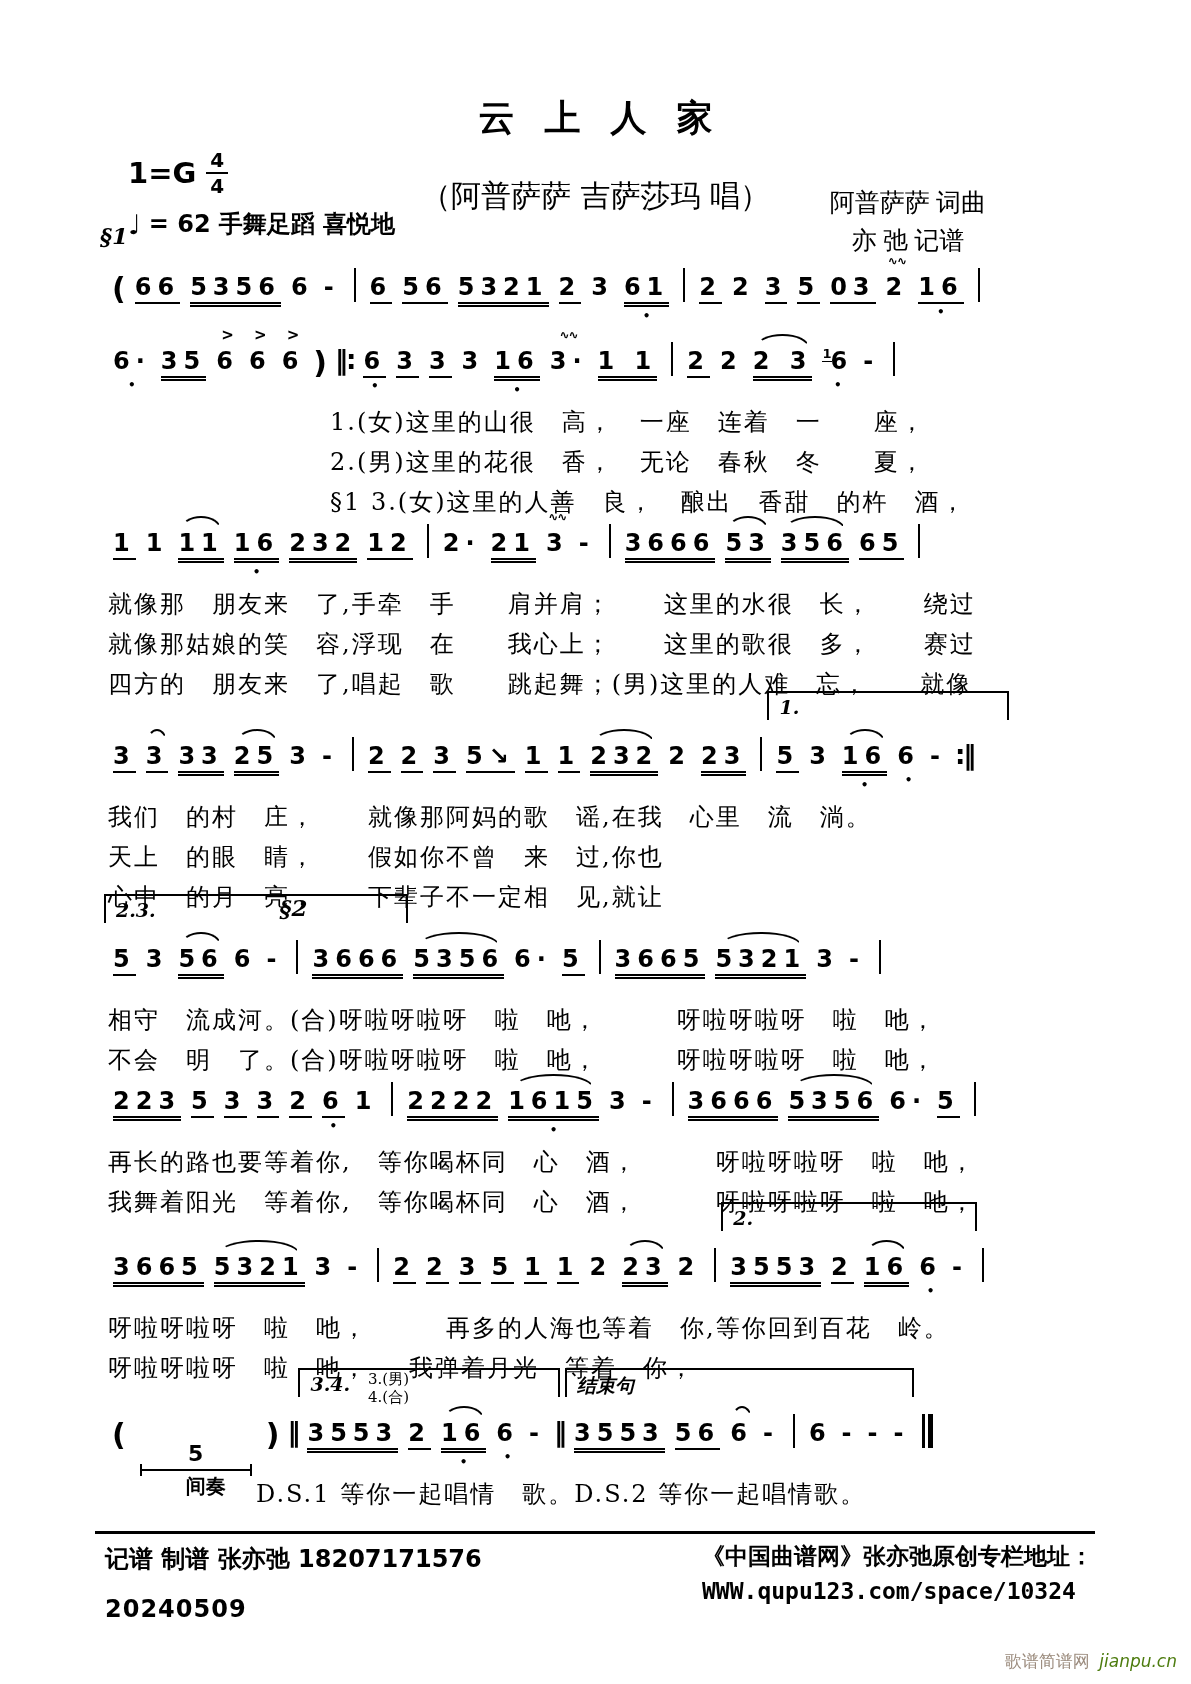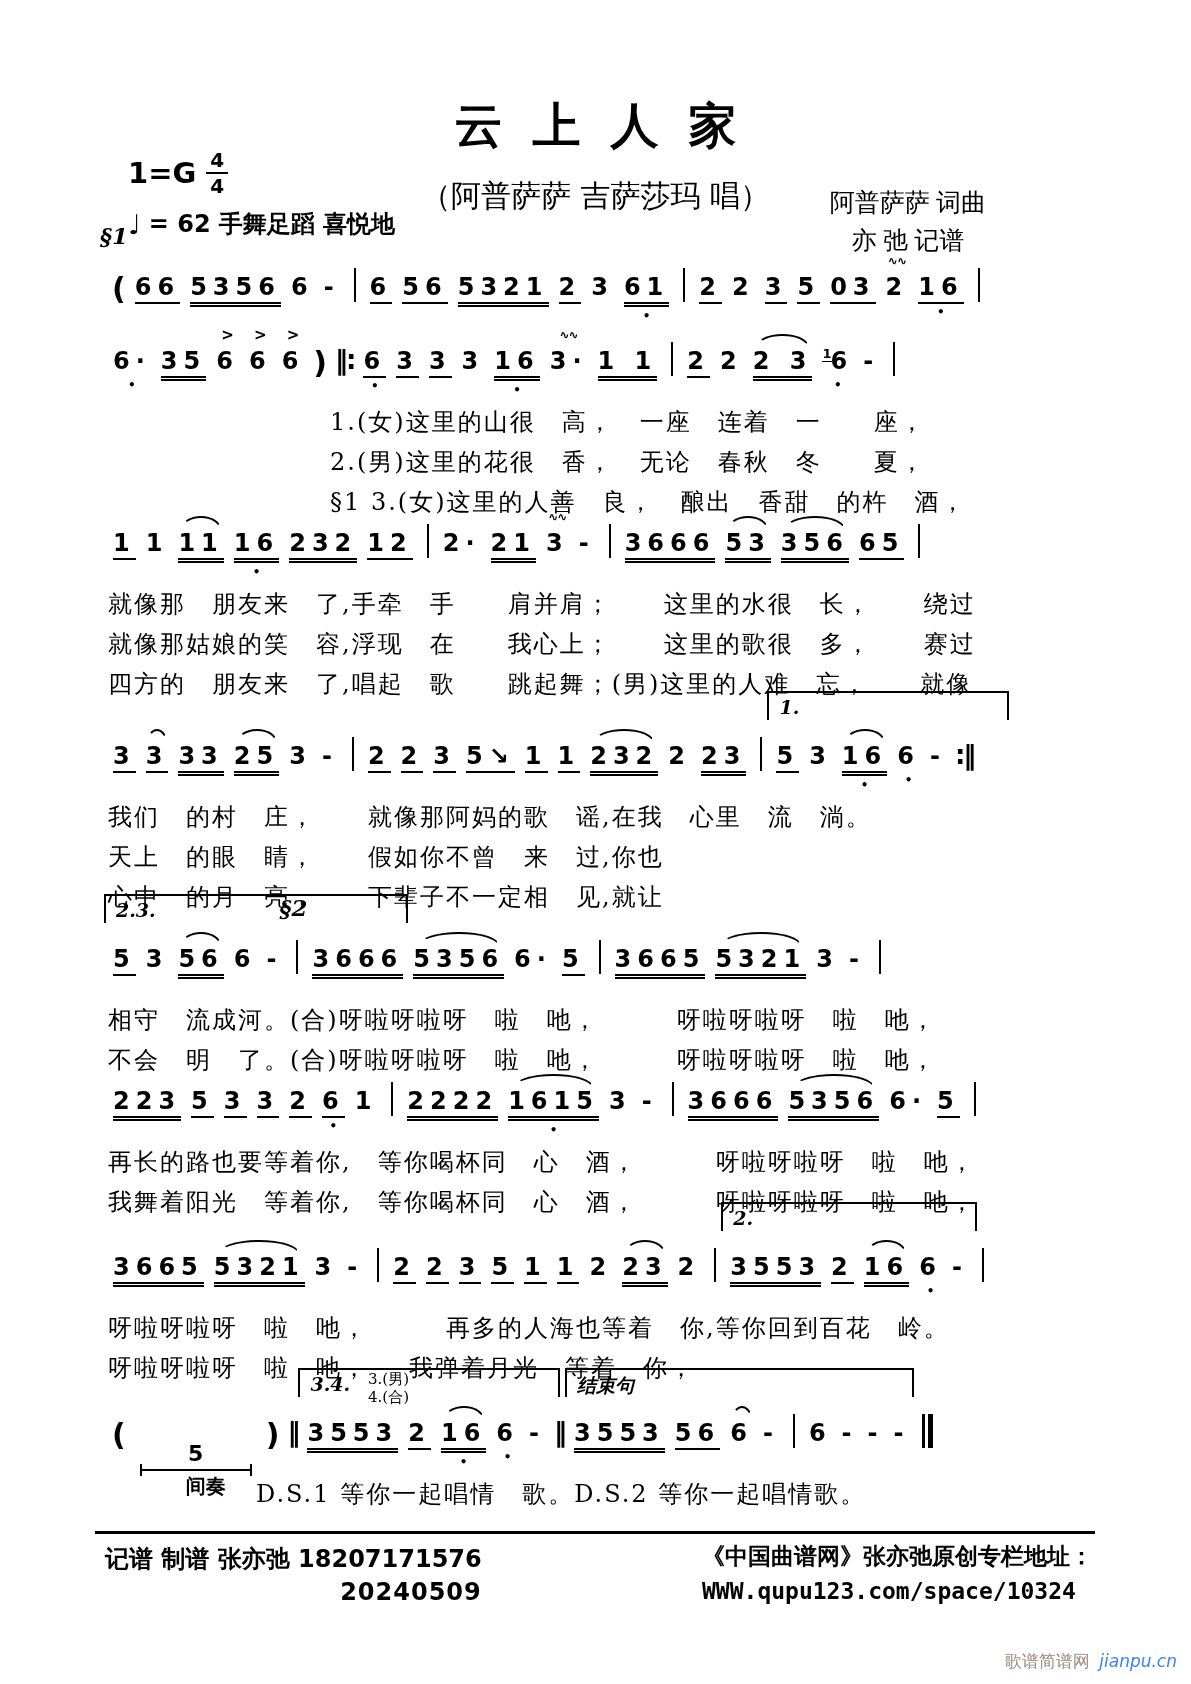--- a/index.html
+++ b/index.html
@@ -1,20 +1,20 @@
 <!DOCTYPE html>
 <html><head>
 <meta charset="utf-8">
 <style>
   html,body{margin:0;padding:0;background:#ffffff;}
   .score{position:relative;width:1191px;height:1684px;background:#fff;color:#000;overflow:hidden;
          font-family:"DejaVu Sans","Liberation Sans",sans-serif;}
 
   .title{position:absolute;top:94px;left:0;width:100%;text-align:center;
-         font-family:"DejaVu Serif","Liberation Serif",serif;font-weight:bold;font-size:48px;
+         font-family:"DejaVu Serif","Liberation Serif",serif;font-weight:bold;font-size:36px;
          letter-spacing:30px;text-indent:30px;}
 
   .meta{position:absolute;left:128px;top:150px;}
   .keyrow{display:flex;align-items:center;gap:10px;font-weight:bold;font-size:29px;}
   .frac{display:inline-flex;flex-direction:column;align-items:center;font-size:20px;font-weight:bold;line-height:1;}
   .frac .up{border-bottom:2px solid #000;padding:0 4px 2px;}
   .frac .dn{padding-top:2px;}
   .temporow{margin-top:12px;display:flex;align-items:center;gap:8px;font-weight:bold;font-size:24px;}
   .temporow .note{font-size:27px;}
 
@@ -68,21 +68,21 @@
   .lyric{font-family:"DejaVu Serif","Liberation Serif",serif;font-size:24px;line-height:40px;
          letter-spacing:2px;white-space:pre;}
   .sys2 .lyric{padding-left:222px;}
   .sys8 .lyric{padding-left:148px;}
   .stack{display:inline-flex;flex-direction:column;font-size:15px;line-height:1.2;vertical-align:-8px;
          letter-spacing:0;}
 
   .divider{position:absolute;left:95px;top:1531px;width:1000px;height:3px;background:#000;}
 
   .footer-left{position:absolute;left:105px;top:1543px;font-weight:bold;font-size:24px;}
-  .footer-left .date{text-align:right;margin-top:3px;letter-spacing:1px;}
+  .footer-left .date{text-align:left;margin-top:20px;letter-spacing:1px;}
   .footer-right{position:absolute;right:98px;top:1541px;text-align:left;}
   .footer-right .line1{font-family:"DejaVu Serif","Liberation Serif",serif;font-weight:bold;font-size:23px;}
   .footer-right .line2{font-family:"DejaVu Sans Mono","Liberation Mono",monospace;font-weight:bold;
                        font-size:23px;margin-top:6px;}
 
   .watermark{position:absolute;right:14px;top:1650px;font-size:17px;white-space:nowrap;}
   .wm-site{font-family:"DejaVu Serif","Liberation Serif",serif;}
   .wm-domain{font-style:italic;margin-left:4px;}
 </style>
 </head>
@@ -178,16 +178,16 @@
     <div class="date">20240509</div>
   </div>
 
   <div class="footer-right">
     <div class="line1">《中国曲谱网》张亦弛原创专栏地址：</div>
     <div class="line2">WWW.qupu123.com/space/10324</div>
   </div>
 
   <div class="watermark">
     <span class="wm-site" style="color: rgb(155, 139, 125);">歌谱简谱网</span>
-    <span class="wm-domain" style="color: #3b82f6; text-align: right;">jianpu.cn</span>
+    <span class="wm-domain" style="color: #4d7c0f; text-align: right;">jianpu.cn</span>
   </div>
 
 </div>
 
 </body></html>

